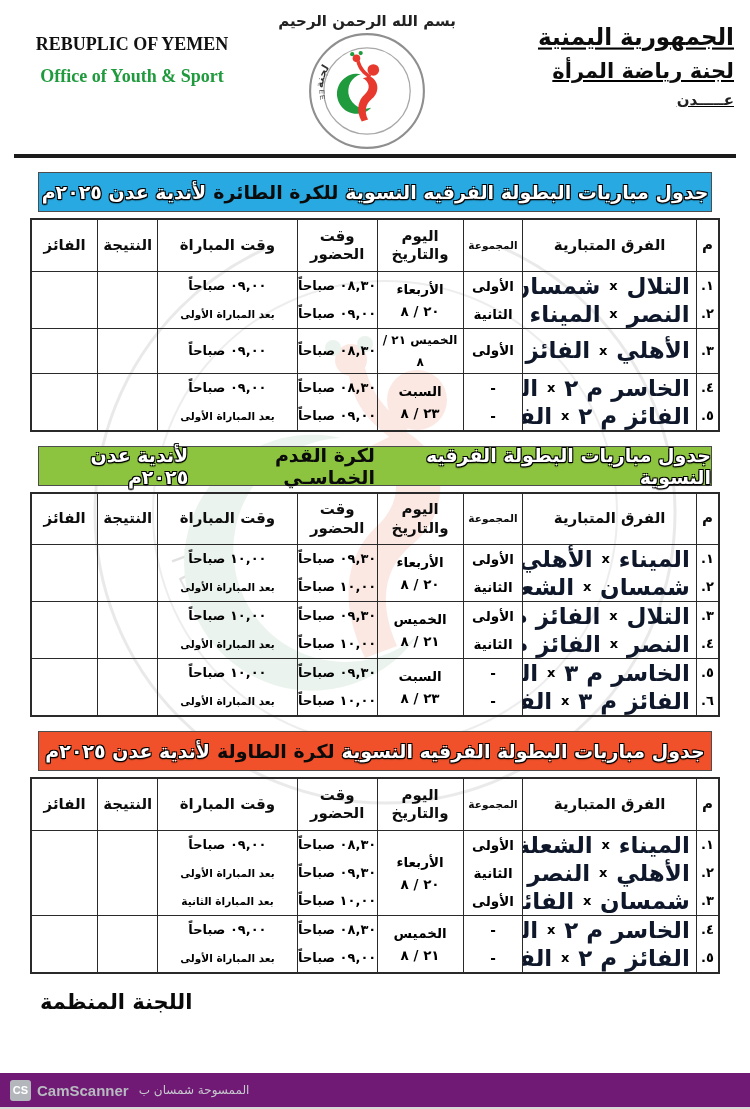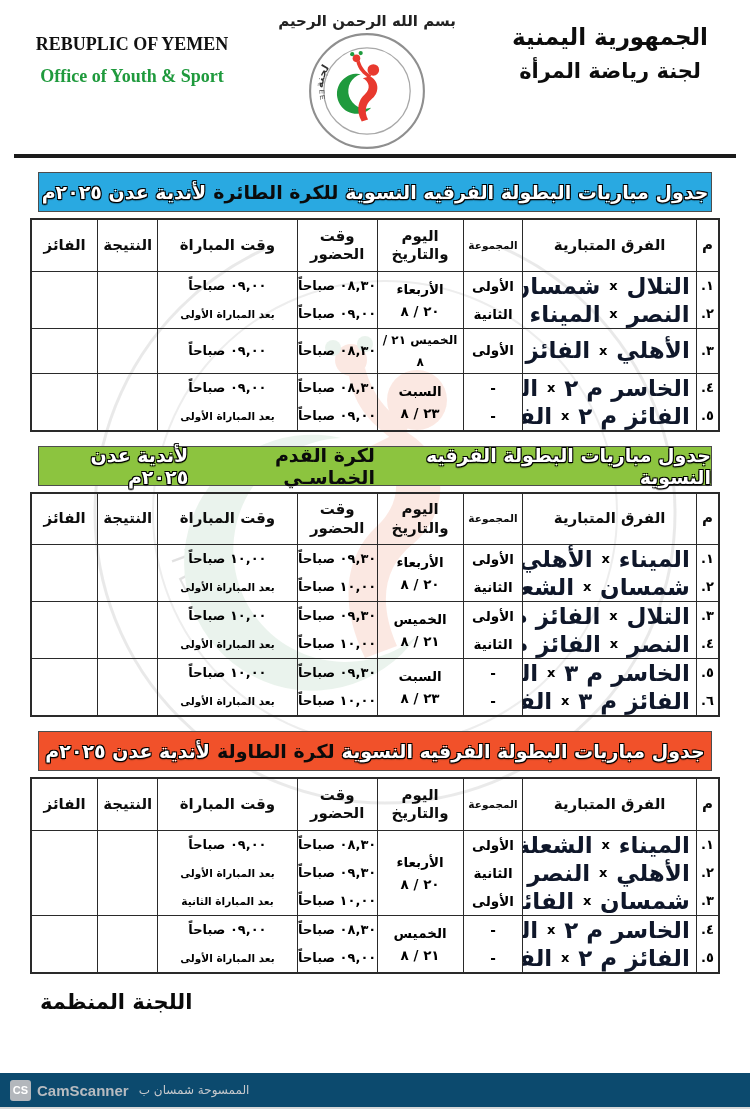--- a/index.html
+++ b/index.html
@@ -12,21 +12,21 @@
 
   
   .header { position:relative; display:flex; padding:10px 16px 0 16px; height:152px; z-index:2; }
   .h-left  { width:232px; text-align:center; padding-top:24px; direction:ltr; }
   .h-left .l1 { font-family:"Liberation Serif", serif; font-weight:bold; font-size:18px; color:#111; }
   .h-left .l2 { font-family:"Liberation Serif", serif; font-weight:bold; font-size:18px; color:#1f9a3d; margin-top:11px; }
   .h-left .l3 { font-family:"Liberation Sans", sans-serif; font-style:italic; font-weight:bold; font-size:15.5px; color:#111; margin-top:13px; }
   .h-left .l4 { font-family:"Liberation Serif", serif; font-weight:bold; font-size:16px; color:#111; margin-top:13px; }
   .h-center { flex:1; text-align:center; }
   .bismillah { font-size:15px; font-weight:bold; color:#222; margin-top:2px; letter-spacing:1px; }
-  .h-right { width:248px; text-align:center; padding-top:14px; }
+  .h-right { width:248px; padding-top:14px;text-decoration:underline; }
   .h-right .r1 { font-size:23px; font-weight:900; color:#0d0d0d; transform:scaleY(1.05); }
   .h-right .r2 { font-size:16px; font-weight:bold; color:#1f9a3d; margin-top:10px; }
   .h-right .r3 { font-size:21px; font-weight:900; color:#0d0d0d; margin-top:9px; }
   .h-right .r4 { font-size:15px; font-weight:bold; color:#222; margin-top:8px; letter-spacing:2px; }
   .divider { height:4px; background:#1b1b1b; margin:2px 14px 0 14px; position:relative; z-index:2; }
 
   
   .watermark { position:absolute; top:248px; left:55px; width:640px; height:600px; z-index:0; pointer-events:none; }
 
   
@@ -60,21 +60,21 @@
   tr.single td .ln { height:31px; line-height:31px; }
 
   
   .note { position:relative; z-index:1; text-align:center; margin-top:16px; font-size:15px; color:#111; }
   .note .lbl { font-weight:900; }
   .note .txt { font-weight:bold; }
   .signature { position:relative; z-index:1; text-align:left; padding-left:40px; margin-top:16px; font-size:21px; font-weight:900; color:#0a0a0a; }
 
   
   .cs-strip {
-    position:absolute; left:0; bottom:0; width:100%; height:36px; background:#0c4a6e;
+    position:absolute; left:0; bottom:0; width:100%; height:36px; background:#701a75;
     display:flex; align-items:center; direction:ltr; padding:0 10px; z-index:3;
     border-bottom:2px solid #d8d8d8;
   }
   .cs-badge {
     width:21px; height:21px; background:#b3b7bc; color:#fff; border-radius:3px;
     font-family:"Liberation Sans", sans-serif; font-size:11px; font-weight:bold;
     display:flex; align-items:center; justify-content:center; margin-right:6px;
   }
   .cs-brand { color:#b7bbc0; font-size:15px; font-weight:bold; font-family:"Liberation Sans", sans-serif; margin-right:10px; }
   .cs-ar { color:#c6c9cd; font-size:12px; }
@@ -101,20 +101,21 @@
       <circle cx="296" cy="112" r="16" fill="#f4b4a1"></circle>
       <circle cx="278" cy="100" r="8" fill="#bcd9c4"></circle>
       <circle cx="310" cy="96" r="8" fill="#bcd9c4"></circle>
     </g>
   </svg>
 
   <div class="header">
     <div class="h-right">
       <div class="r1">الجمهورية اليمنية</div>
       <div class="r3">لجنة رياضة المرأة</div>
+      <div class="r4">عـــــدن</div>
     </div>
 
     <div class="h-center">
       <div class="bismillah">بسم الله الرحمن الرحيم</div>
       <svg width="118" height="118" viewBox="0 0 112 112" style="margin-top:2px">
         <circle cx="56" cy="56" r="54" fill="#ffffff" stroke="#8f8f8f" stroke-width="2"></circle>
         <circle cx="56" cy="56" r="41" fill="none" stroke="#a8a8a8" stroke-width="1.2"></circle>
         <path id="logoTop" d="M 14,56 A 42,42 0 0 1 98,56" fill="none"></path>
         <path id="logoBottom" d="M 11,56 A 45,45 0 0 0 101,56" fill="none"></path>
         <text font-size="10" font-weight="bold" fill="#333" font-family="DejaVu Sans, sans-serif">

